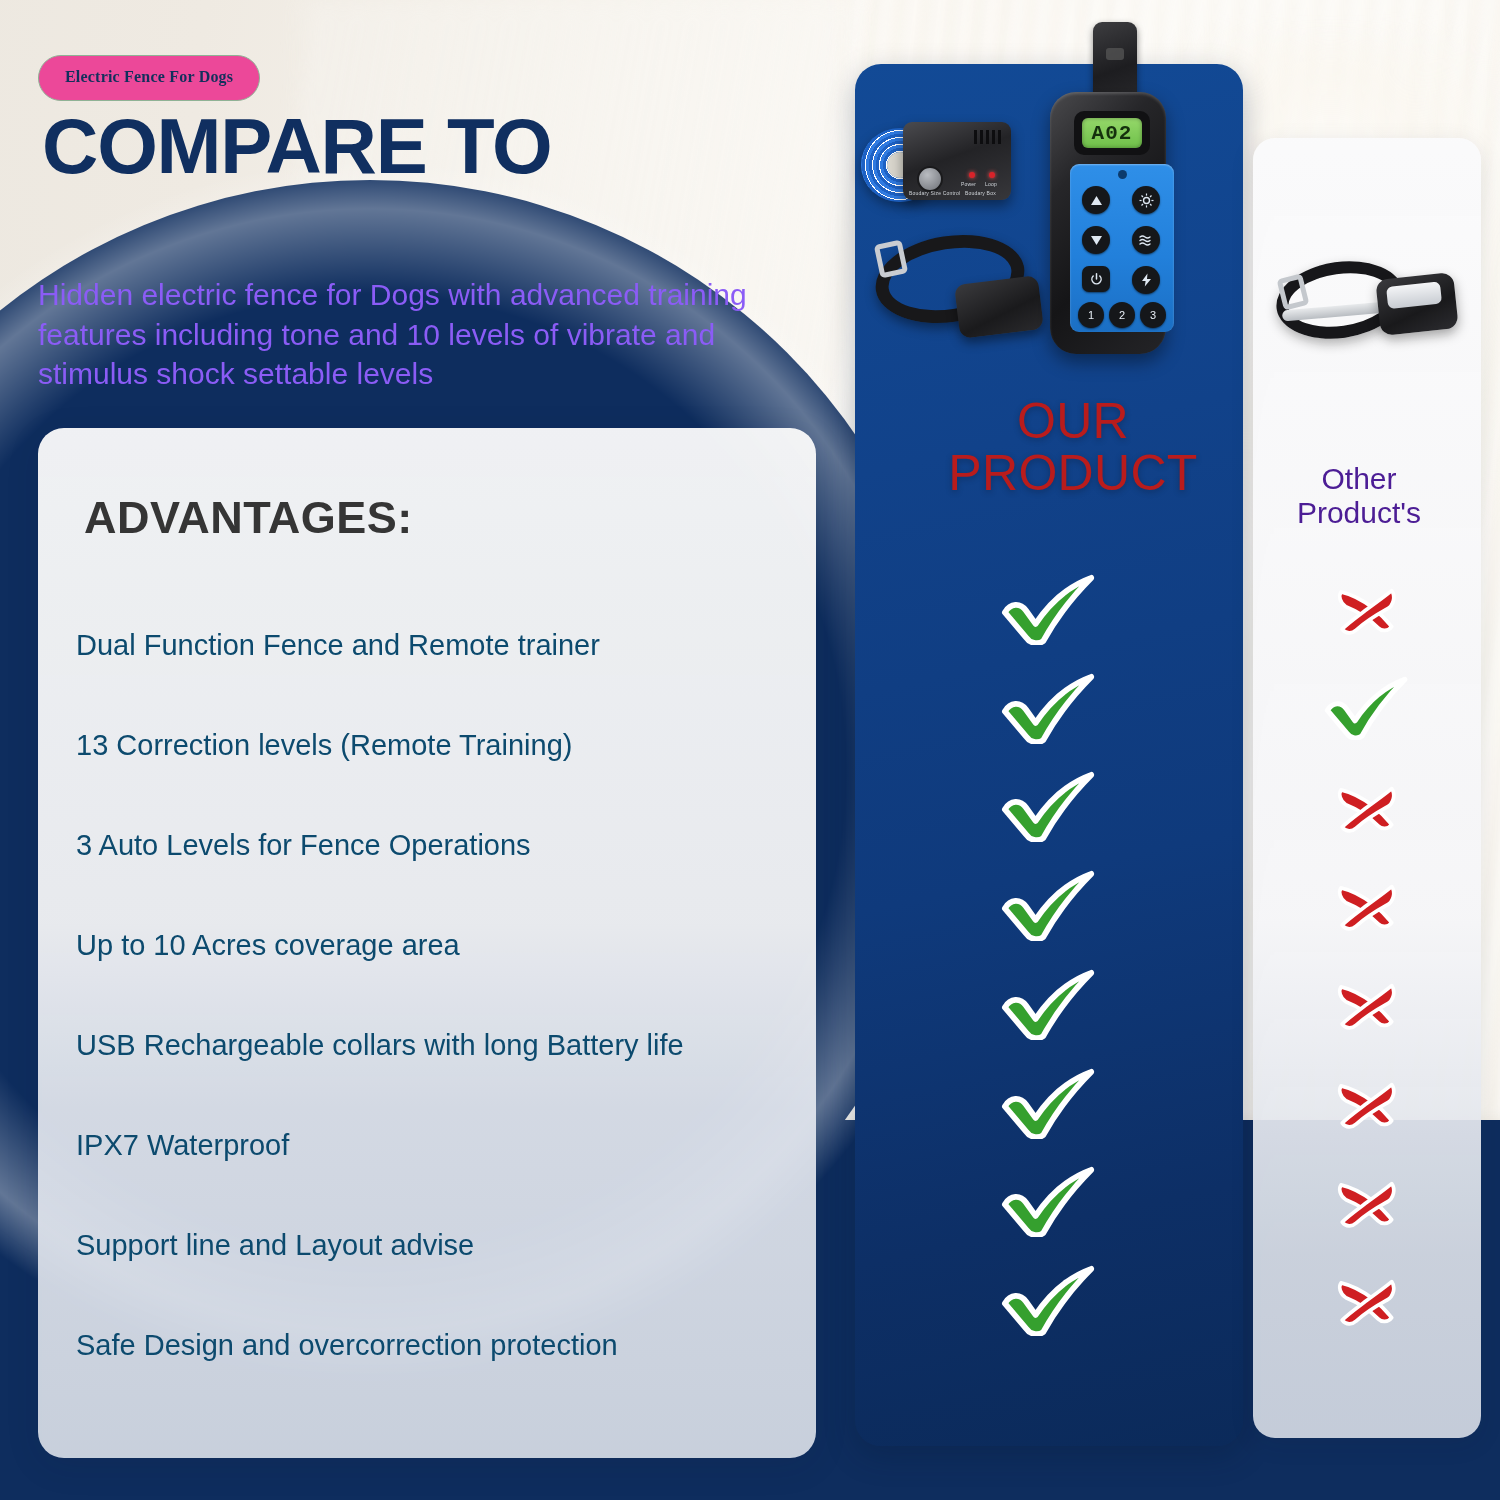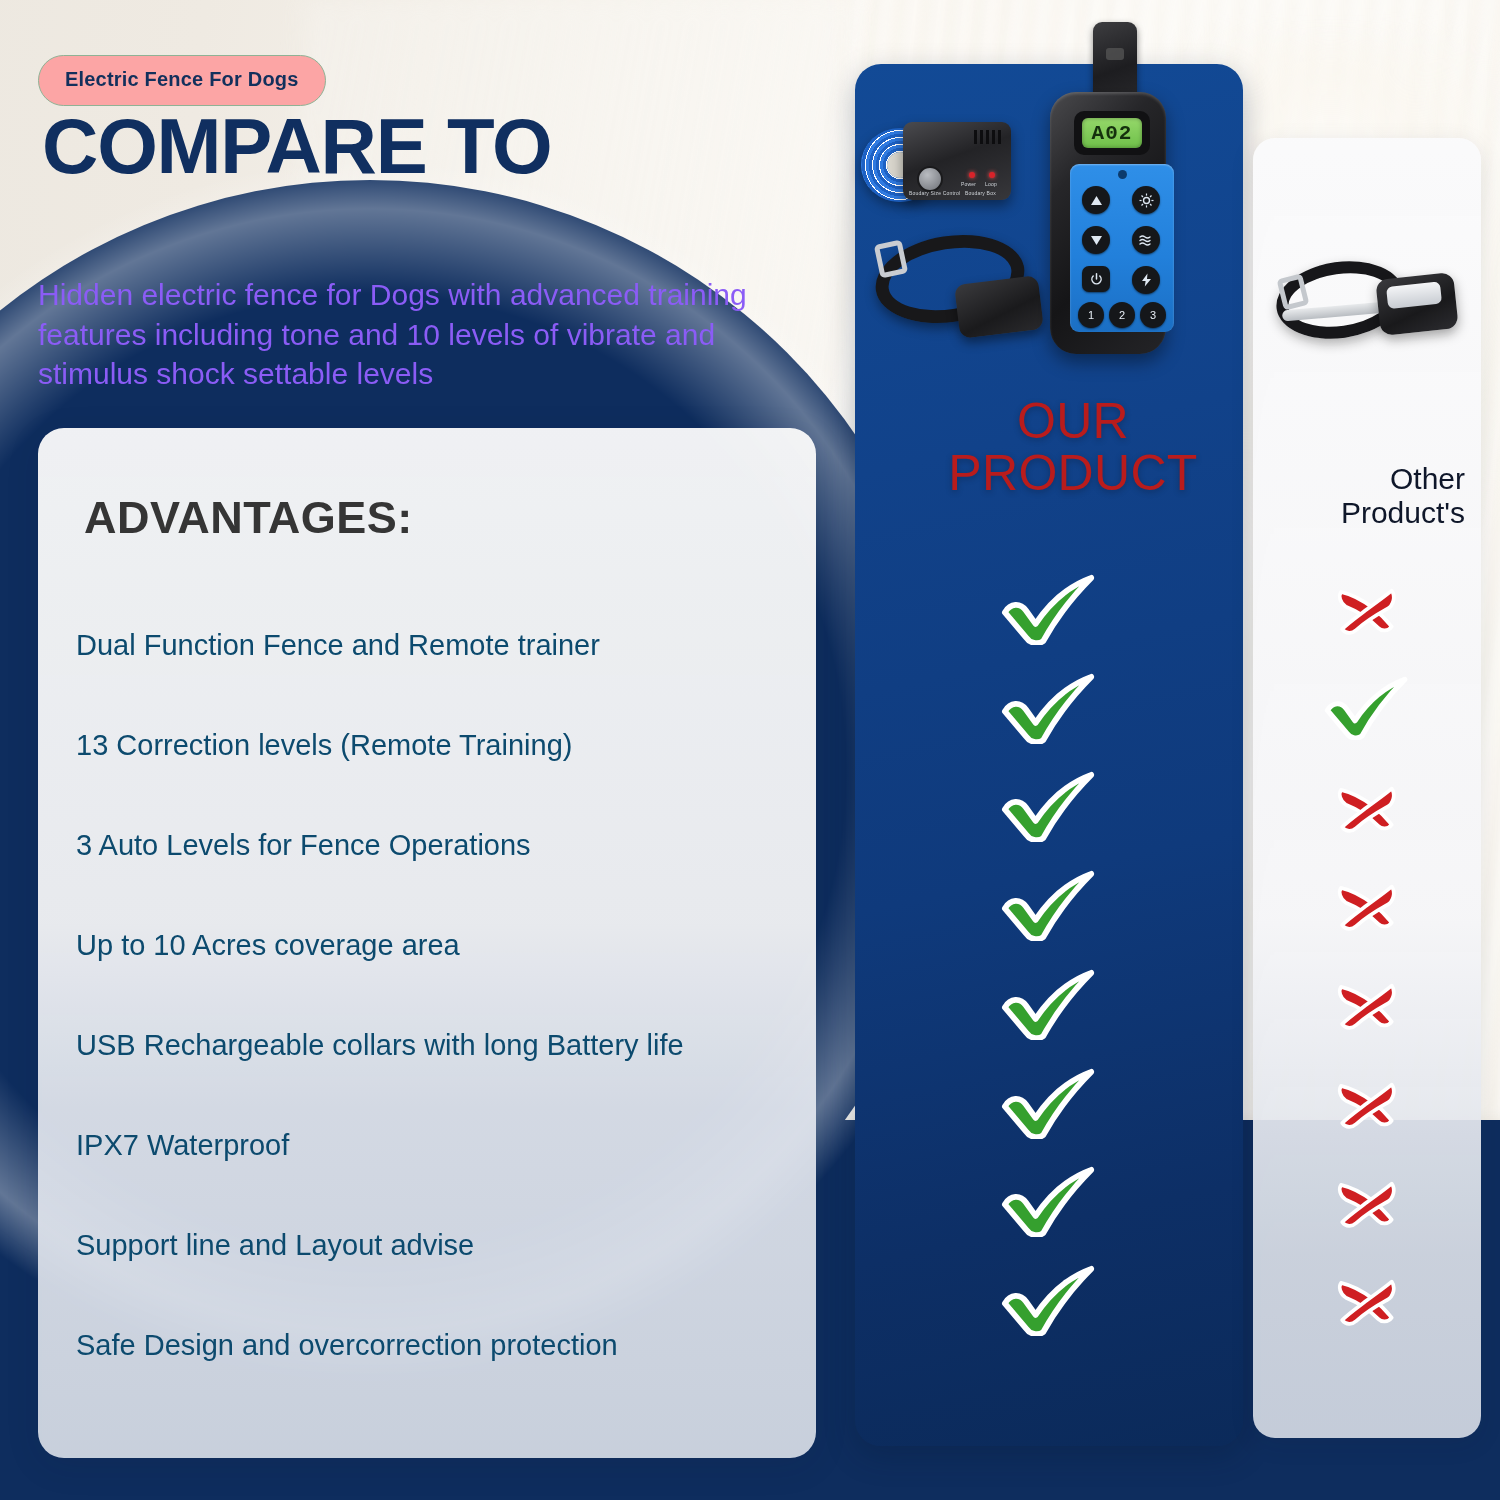--- a/index.html
+++ b/index.html
@@ -34,22 +34,22 @@
   
   .navy-band{position:absolute;left:0;bottom:0;width:1500px;height:380px;background:#0e2d5e;}
   .navy-arc{position:absolute;left:-220px;bottom:140px;width:1180px;height:1180px;border-radius:50%;
     background:#0e2d5e;}
   .arc-haze{position:absolute;left:-240px;bottom:120px;width:1220px;height:1220px;border-radius:50%;
     background:radial-gradient(closest-side, rgba(255,255,255,0) 78%, rgba(255,255,255,.35) 92%, rgba(255,255,255,0) 100%);}
 
   
   .badge{position:absolute;left:38px;top:55px;
     padding:12px 26px 14px;border-radius:30px;
-    background:#fca5a5;border:1.6px solid #8fb295;
-    color:#12305c;font-size:20px;font-weight:bold;letter-spacing:.2px;
+    background:#ec4899;border:1.6px solid #8fb295;
+    color:#12305c;font-size:16px;font-weight:bold;letter-spacing:.2px;font-family:Liberation Serif, serif;
   }
   .title{position:absolute;left:42px;top:110px;width:760px;
     color:#102f60;font-weight:bold;font-size:78px;line-height:.94;
     letter-spacing:-1.2px;
   }
   .subtitle{position:absolute;left:38px;top:275px;width:790px;
     color:#8b5cf6;font-size:30px;line-height:1.32;
   }
 
   .card{position:absolute;left:38px;top:428px;width:778px;height:1030px;
@@ -123,22 +123,22 @@
   .wire:after{content:"";position:absolute;left:26px;top:24px;width:26px;height:26px;border-radius:50%;
     background:#d9d6cd;}
   .micro-lbl{position:absolute;color:#cfd3d8;font-size:5px;letter-spacing:.2px;white-space:nowrap;}
 
   
   .white{position:absolute;left:1253px;top:138px;width:228px;height:1300px;
     border-radius:22px;
     background:linear-gradient(180deg, rgba(250,250,251,.97) 0%, rgba(245,245,247,.95) 60%, rgba(216,221,230,.93) 86%, rgba(210,216,227,.93) 100%);
     box-shadow:0 6px 24px rgba(20,30,50,.10);
   }
-  .other-label{position:absolute;left:1253px;top:462px;width:212px;text-align:right;
-    color:#0f172a;font-size:30px;line-height:1.14;font-weight:normal;}
+  .other-label{position:absolute;left:1253px;top:462px;width:212px;text-align:center;
+    color:#4c1d95;font-size:30px;line-height:1.14;font-weight:normal;}
   .other-collar{position:absolute;left:1268px;top:252px;width:200px;height:120px;}
   .oc-band{position:absolute;left:8px;top:10px;width:128px;height:76px;border-radius:50%;
     border:12px solid #17171a;box-sizing:border-box;transform:rotate(-8deg);
     box-shadow:0 5px 12px rgba(0,0,0,.3);}
   .oc-strip{position:absolute;left:14px;top:52px;width:150px;height:11px;border-radius:6px;
     background:linear-gradient(180deg,#e8eaec,#b9bdc2);transform:rotate(-5deg);}
   .oc-box{position:absolute;left:110px;top:24px;width:78px;height:56px;border-radius:12px;
     background:linear-gradient(160deg,#3a3a3e 0%,#19191b 60%,#2c2c30 100%);
     box-shadow:0 5px 12px rgba(0,0,0,.35);transform:rotate(-6deg);}
   .oc-silver{position:absolute;left:10px;top:8px;width:54px;height:22px;border-radius:6px;

